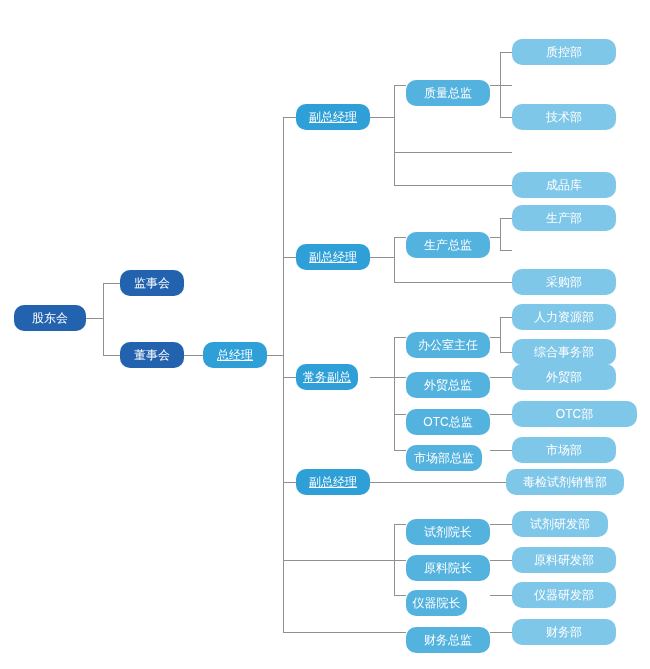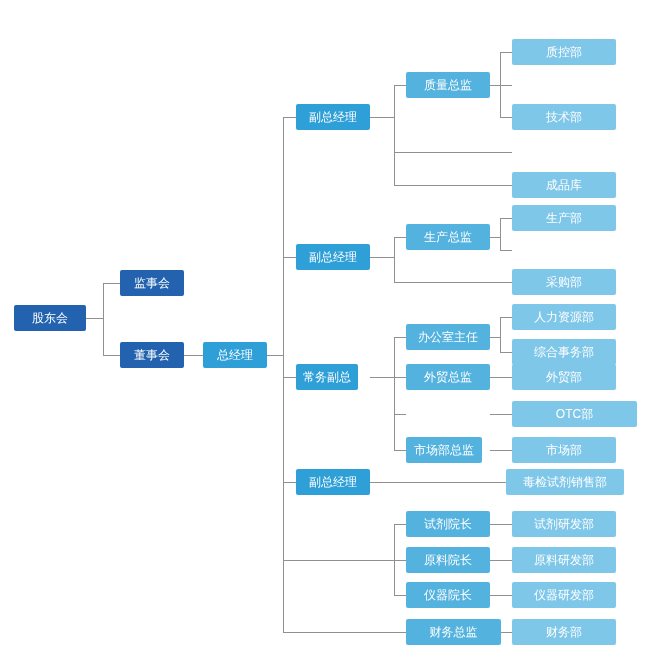--- a/index.html
+++ b/index.html
@@ -10,28 +10,28 @@
     font-family:"Liberation Sans", sans-serif;
     overflow:hidden;
   }
   .wires{position:absolute;left:0;top:0;pointer-events:none;}
   .node{
     position:absolute;
     height:26px;line-height:26px;
     text-align:center;
     color:#ffffff;
     font-size:12px;
-    border-radius:2px;
+    border-radius:10px;
     white-space:nowrap;
     overflow:hidden;
     box-sizing:border-box;
   }
   .l1{background:var(--level1,#2262ae);}
-  .l2{background:var(--level2,#2f9fd8);}
-  .l3{background:var(--level3,#54b2df);}
+  .l2{background:var(--level2,#2f9fd8);text-decoration:underline;}
+  .l3{background:var(--level3,#54b2df);margin-top:8px;}
   .l4{background:var(--level4,#7fc7e9);}
 </style>
 </head>
 <body>
 
 <div class="canvas">
 
   <svg class="wires" width="650" height="669" xmlns="http://www.w3.org/2000/svg">
     <g stroke="#909090" stroke-width="1" fill="none" shape-rendering="crispEdges">
 
@@ -68,35 +68,36 @@
   <div class="node l2" style="left:203px;top:342px;width:64px">总经理</div>
   <div class="node l2" style="left:296px;top:104px;width:74px">副总经理</div>
   <div class="node l2" style="left:296px;top:244px;width:74px">副总经理</div>
   <div class="node l2" style="left:296px;top:364px;width:62px">常务副总</div>
   <div class="node l2" style="left:296px;top:469px;width:74px">副总经理</div>
 
   <div class="node l3" style="left:406px;top:72px;width:84px">质量总监</div>
   <div class="node l3" style="left:406px;top:224px;width:84px">生产总监</div>
   <div class="node l3" style="left:406px;top:324px;width:84px">办公室主任</div>
   <div class="node l3" style="left:406px;top:364px;width:84px">外贸总监</div>
+  <div class="node l3" style="left:406px;top:401px;width:84px">OTC总监</div>
   <div class="node l3" style="left:406px;top:437px;width:76px">市场部总监</div>
   <div class="node l3" style="left:406px;top:511px;width:84px">试剂院长</div>
   <div class="node l3" style="left:406px;top:547px;width:84px">原料院长</div>
-  <div class="node l3" style="left:406px;top:582px;width:84px">仪器院长</div>
-  <div class="node l3" style="left:406px;top:619px;width:95px">财务总监</div>
+  <div class="node l3" style="left:406px;top:582px;width:61px">仪器院长</div>
+  <div class="node l3" style="left:406px;top:619px;width:84px">财务总监</div>
 
   <div class="node l4" style="left:512px;top:39px;width:104px">质控部</div>
   <div class="node l4" style="left:512px;top:104px;width:104px">技术部</div>
   <div class="node l4" style="left:512px;top:172px;width:104px">成品库</div>
   <div class="node l4" style="left:512px;top:205px;width:104px">生产部</div>
   <div class="node l4" style="left:512px;top:269px;width:104px">采购部</div>
   <div class="node l4" style="left:512px;top:304px;width:104px">人力资源部</div>
   <div class="node l4" style="left:512px;top:339px;width:104px">综合事务部</div>
   <div class="node l4" style="left:512px;top:364px;width:104px">外贸部</div>
   <div class="node l4" style="left:512px;top:401px;width:125px">OTC部</div>
   <div class="node l4" style="left:512px;top:437px;width:104px">市场部</div>
   <div class="node l4" style="left:506px;top:469px;width:118px">毒检试剂销售部</div>
-  <div class="node l4" style="left:512px;top:511px;width:104px">试剂研发部</div>
+  <div class="node l4" style="left:512px;top:511px;width:96px">试剂研发部</div>
   <div class="node l4" style="left:512px;top:547px;width:104px">原料研发部</div>
   <div class="node l4" style="left:512px;top:582px;width:104px">仪器研发部</div>
   <div class="node l4" style="left:512px;top:619px;width:104px">财务部</div>
 
 </div>
 
 </body></html>

